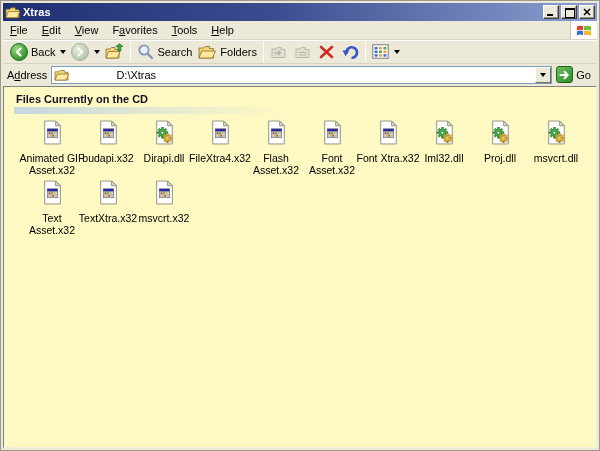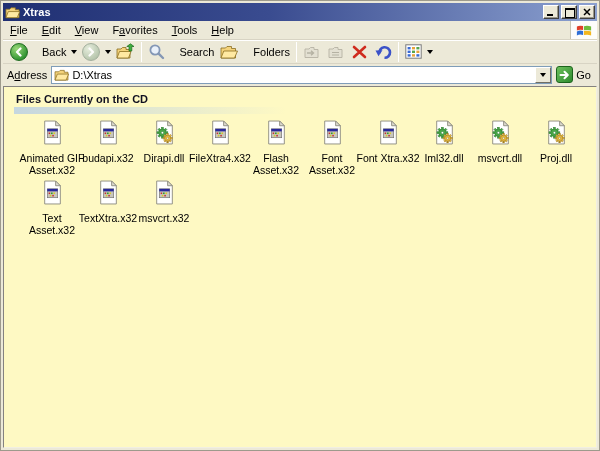--- a/index.html
+++ b/index.html
@@ -23,35 +23,35 @@
   
   .menubar { height:19px; display:flex; align-items:stretch; border-bottom:1px solid #d8d4c4; }
   .menu-items { flex:1; display:flex; align-items:center; }
   .menu-item { font-size:11px; color:#000; padding:2px 7px; cursor:default; }
   .menu-key { text-decoration:underline; }
   .logo-panel { width:27px; background:#fdfdfb; border-left:1px solid #c9c5b2; display:flex; align-items:center; justify-content:center; }
 
   
   .toolbar { height:24px; display:flex; align-items:center; padding:1px 4px;
              border-bottom:1px solid #d8d4c4; box-shadow:0 1px 0 #fff inset; }
-  .tb-btn { display:flex; align-items:center; gap:14px; padding:1px 3px; font-size:11px; color:#000; cursor:default; }
+  .tb-btn { display:flex; align-items:center; gap:3px; padding:1px 3px; font-size:11px; color:#000; cursor:default; }
   .tb-btn.disabled { opacity:.9; }
   .circle { width:18px; height:18px; border-radius:50%; display:flex; align-items:center; justify-content:center; }
   .circle.back { background:radial-gradient(circle at 35% 30%, #9ad878, #2f9331 75%); border:1px solid #1d6b1f; }
   .circle.fwd  { background:radial-gradient(circle at 35% 30%, #e6eede, #b1c2a8 75%); border:1px solid #9aa896; }
   .dd { width:0; height:0; border-left:3px solid transparent; border-right:3px solid transparent;
         border-top:4px solid #000; margin:0 2px; }
   .tb-sep { width:1px; height:20px; background:#c5c2b0; border-right:1px solid #fff; margin:0 3px; }
   .tb-icon { display:inline-flex; }
 
   
   .addressbar { height:22px; display:flex; align-items:center; padding:1px 2px 2px 4px; gap:4px; }
   .addr-label { font-size:11px; }
   .addr-label u { text-decoration:underline; }
-  .combo { flex:1; height:18px; background:#fff; border:1px solid #7f9db9; display:flex; align-items:center; padding-left:2px; }
+  .combo { flex:1; height:18px; background:#fff; border:1px solid #7f9db9; display:flex; align-items:center; padding-left:2px;gap:44px; }
   .combo .c-icon { margin-right:3px; display:inline-flex; }
   .combo .c-text { flex:1; font-size:11px; color:#000; }
   .combo .c-drop { width:16px; height:16px; background:#ece9d8; border:1px solid;
                    border-color:#fff #716f64 #716f64 #fff; display:flex; align-items:center; justify-content:center; }
   .go { display:flex; align-items:center; gap:3px; font-size:11px; padding-right:4px; }
   .go-btn { width:17px; height:17px; border-radius:3px; border:1px solid #1c641c;
             background:linear-gradient(135deg,#6cc05c,#2e8b2e); display:flex; align-items:center; justify-content:center; }
 
   
   .content { flex:1; background:#fef9c3; border:1px solid; border-color:#848280 #f1efe2 #f1efe2 #848280; overflow:hidden; }
@@ -441,21 +441,21 @@
             <rect x="-0.8" y="-4.4" width="1.6" height="1.9" transform="rotate(45)"></rect>
                   <rect x="-0.8" y="2.5" width="1.6" height="1.9" transform="rotate(45)"></rect>
             <rect x="-4.4" y="-0.8" width="1.9" height="1.6" transform="rotate(45)"></rect>
                   <rect x="2.5" y="-0.8" width="1.9" height="1.6" transform="rotate(45)"></rect>
             <circle cx="0" cy="0" r="2.9"></circle>
             <circle cx="0" cy="0" r="1" fill="#fff"></circle>
           </g>
         </svg>
       </span>
     </div>
-    <div class="file-label">msvcrt.dll</div>
+    <div class="file-label">Proj.dll</div>
   </div>
 
   <div class="file-item">
     <div class="file-icon-box">
 
       <span class="icon icon-dll">
         <svg width="21" height="25" viewBox="0 0 20 24">
           <path d="M2.5,1 L13,1 L17.5,5.5 L17.5,23 L2.5,23 Z" fill="#fff" stroke="#8f8d81" stroke-width="0.9"></path>
           <path d="M13,1 L13,5.5 L17.5,5.5 Z" fill="#dedbd0" stroke="#8f8d81" stroke-width="0.9"></path>
           <g transform="translate(8,12.2)" fill="#4aa84a" stroke="#2a7a2a" stroke-width="0.5">
@@ -478,21 +478,21 @@
             <rect x="-0.8" y="-4.4" width="1.6" height="1.9" transform="rotate(45)"></rect>
                   <rect x="-0.8" y="2.5" width="1.6" height="1.9" transform="rotate(45)"></rect>
             <rect x="-4.4" y="-0.8" width="1.9" height="1.6" transform="rotate(45)"></rect>
                   <rect x="2.5" y="-0.8" width="1.9" height="1.6" transform="rotate(45)"></rect>
             <circle cx="0" cy="0" r="2.9"></circle>
             <circle cx="0" cy="0" r="1" fill="#fff"></circle>
           </g>
         </svg>
       </span>
     </div>
-    <div class="file-label">Proj.dll</div>
+    <div class="file-label">msvcrt.dll</div>
   </div>
 
   <div class="file-item">
     <div class="file-icon-box">
       <span class="icon icon-x32">
         <svg width="21" height="25" viewBox="0 0 20 24">
           <path d="M2.5,1 L13,1 L17.5,5.5 L17.5,23 L2.5,23 Z" fill="#fff" stroke="#8f8d81" stroke-width="0.9"></path>
           <path d="M13,1 L13,5.5 L17.5,5.5 Z" fill="#dedbd0" stroke="#8f8d81" stroke-width="0.9"></path>
           <rect x="5" y="8.5" width="10" height="8.5" fill="#c9c6bb" stroke="#6b6b6b" stroke-width="0.6"></rect>
           <rect x="5" y="8.5" width="10" height="2.4" fill="#28289a"></rect>

